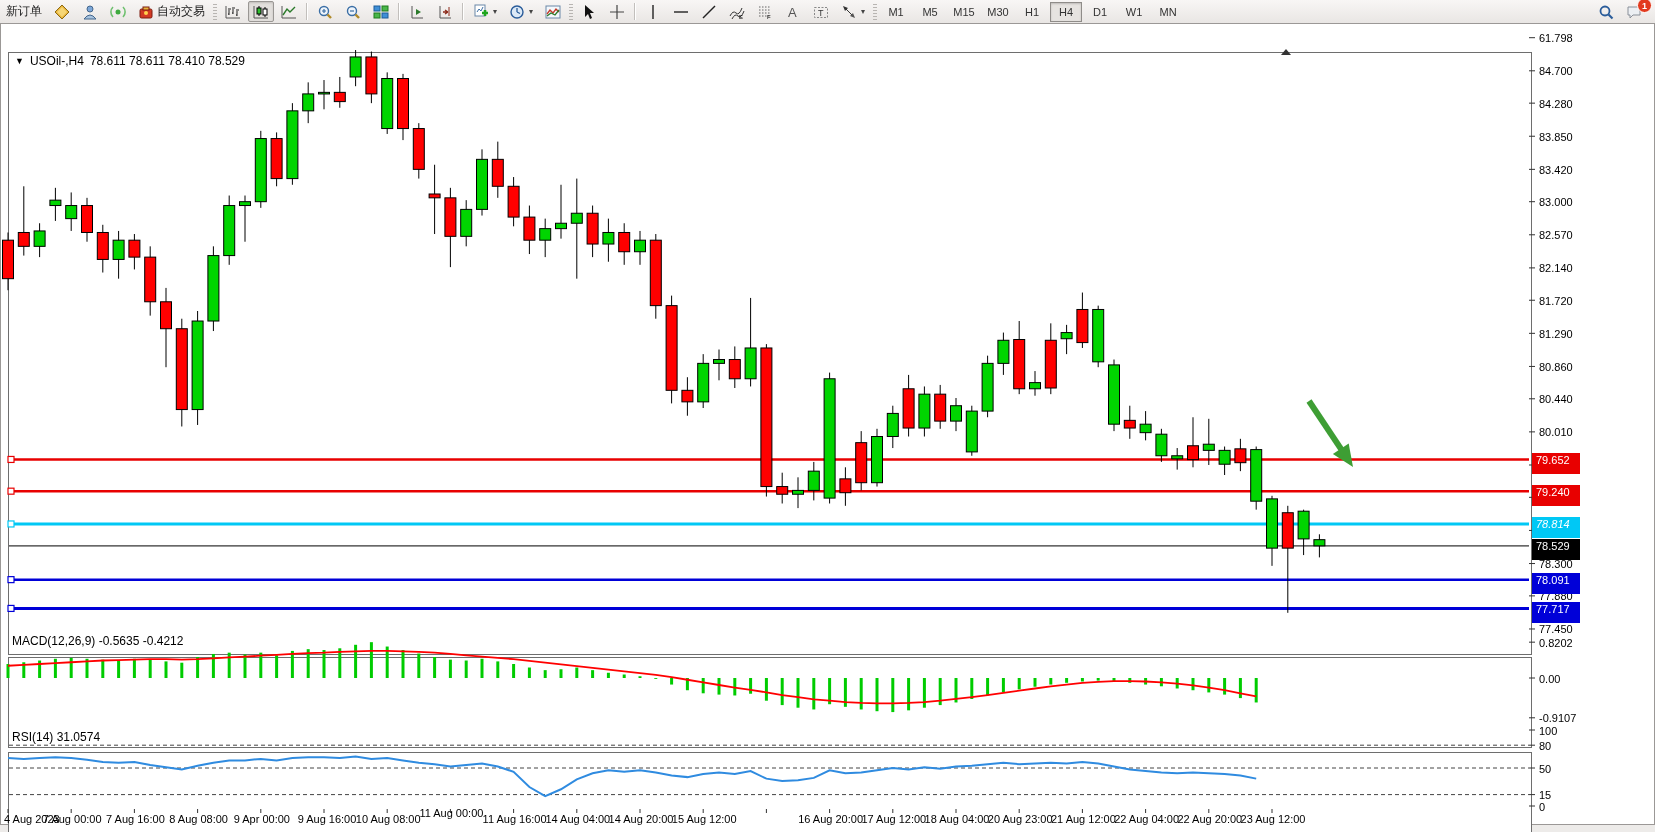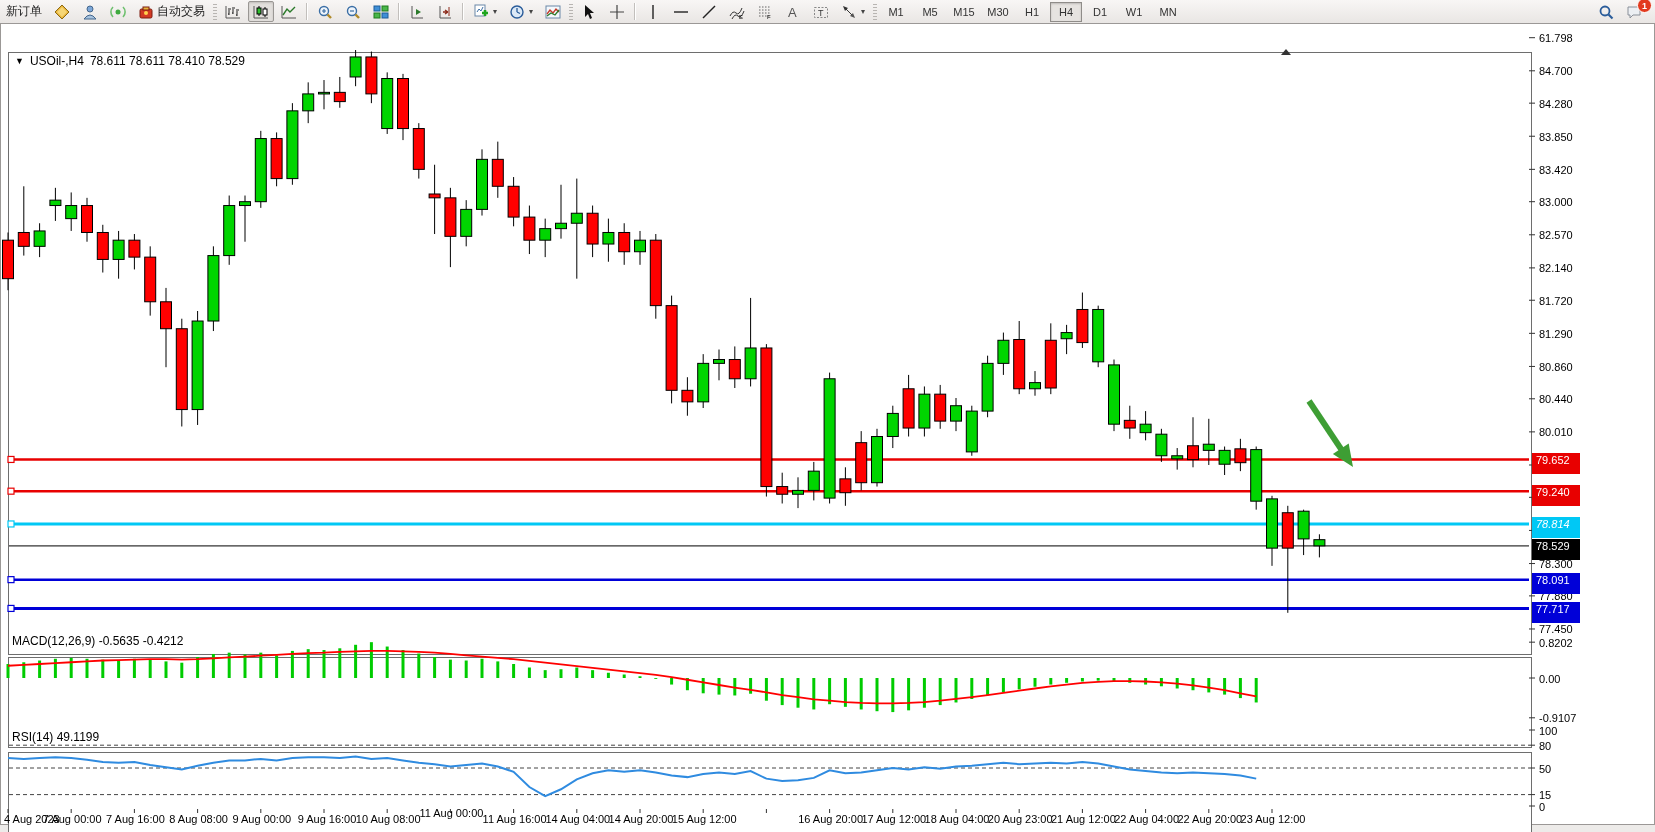--- a/index.html
+++ b/index.html
@@ -311,21 +311,21 @@
     <span>USOil-,H4</span>
     <span>78.611 78.611 78.410 78.529</span>
   </div>
   <div class="shift-marker"></div>
 
   <div class="pane" id="pane-main"></div>
   <div class="pane" id="pane-macd"></div>
   <div class="pane" id="pane-rsi"></div>
 
   <div class="pane-label" style="left:11px;top:610px;">MACD(12,26,9) -0.5635 -0.4212</div>
-  <div class="pane-label" style="left:11px;top:706px;">RSI(14) 49.1199</div>
+  <div class="pane-label" style="left:11px;top:706px;">RSI(14) 31.0574</div>
 
   <div id="ylabels">
       <div class="y-label" style="left: 1538px; top: 8.2px;">61.798</div>
       <div class="y-label" style="left: 1538px; top: 41.3057px;">84.700</div>
       <div class="y-label" style="left: 1538px; top: 73.6415px;">84.280</div>
       <div class="y-label" style="left: 1538px; top: 106.747px;">83.850</div>
       <div class="y-label" style="left: 1538px; top: 139.853px;">83.420</div>
       <div class="y-label" style="left: 1538px; top: 172.189px;">83.000</div>
       <div class="y-label" style="left: 1538px; top: 205.294px;">82.570</div>
       <div class="y-label" style="left: 1538px; top: 238.4px;">82.140</div>
@@ -347,21 +347,21 @@
       <div class="y-label" style="left: 1538px; top: 715.7px;">80</div>
       <div class="y-label" style="left: 1538px; top: 738.5px;">50</div>
       <div class="y-label" style="left: 1538px; top: 765.1px;">15</div>
       <div class="y-label" style="left: 1538px; top: 776.5px;">0</div>
     </div>
   <div id="xlabels">
       <div class="x-label first" style="left: 3px; top: 789px;">4 Aug 2023</div>
       <div class="x-label" style="left: 71.2px; top: 789px;">7 Aug 00:00</div>
       <div class="x-label" style="left: 134.4px; top: 789px;">7 Aug 16:00</div>
       <div class="x-label" style="left: 197.6px; top: 789px;">8 Aug 08:00</div>
-      <div class="x-label" style="left: 260.8px; top: 789px;">9 Aug 00:00</div>
+      <div class="x-label" style="left: 260.8px; top: 789px;">9 Apr 00:00</div>
       <div class="x-label" style="left: 326px; top: 789px;">9 Aug 16:00</div>
       <div class="x-label" style="left: 387.2px; top: 789px;">10 Aug 08:00</div>
       <div class="x-label" style="left: 450.4px; top: 783px;">11 Aug 00:00</div>
       <div class="x-label" style="left: 513.6px; top: 789px;">11 Aug 16:00</div>
       <div class="x-label" style="left: 576.8px; top: 789px;">14 Aug 04:00</div>
       <div class="x-label" style="left: 640px; top: 789px;">14 Aug 20:00</div>
       <div class="x-label" style="left: 703.2px; top: 789px;">15 Aug 12:00</div>
       <div class="x-label" style="left: 766.4px; top: 815px;">16 Aug 04:00</div>
       <div class="x-label" style="left: 829.6px; top: 789px;">16 Aug 20:00</div>
       <div class="x-label" style="left: 892.8px; top: 789px;">17 Aug 12:00</div>

